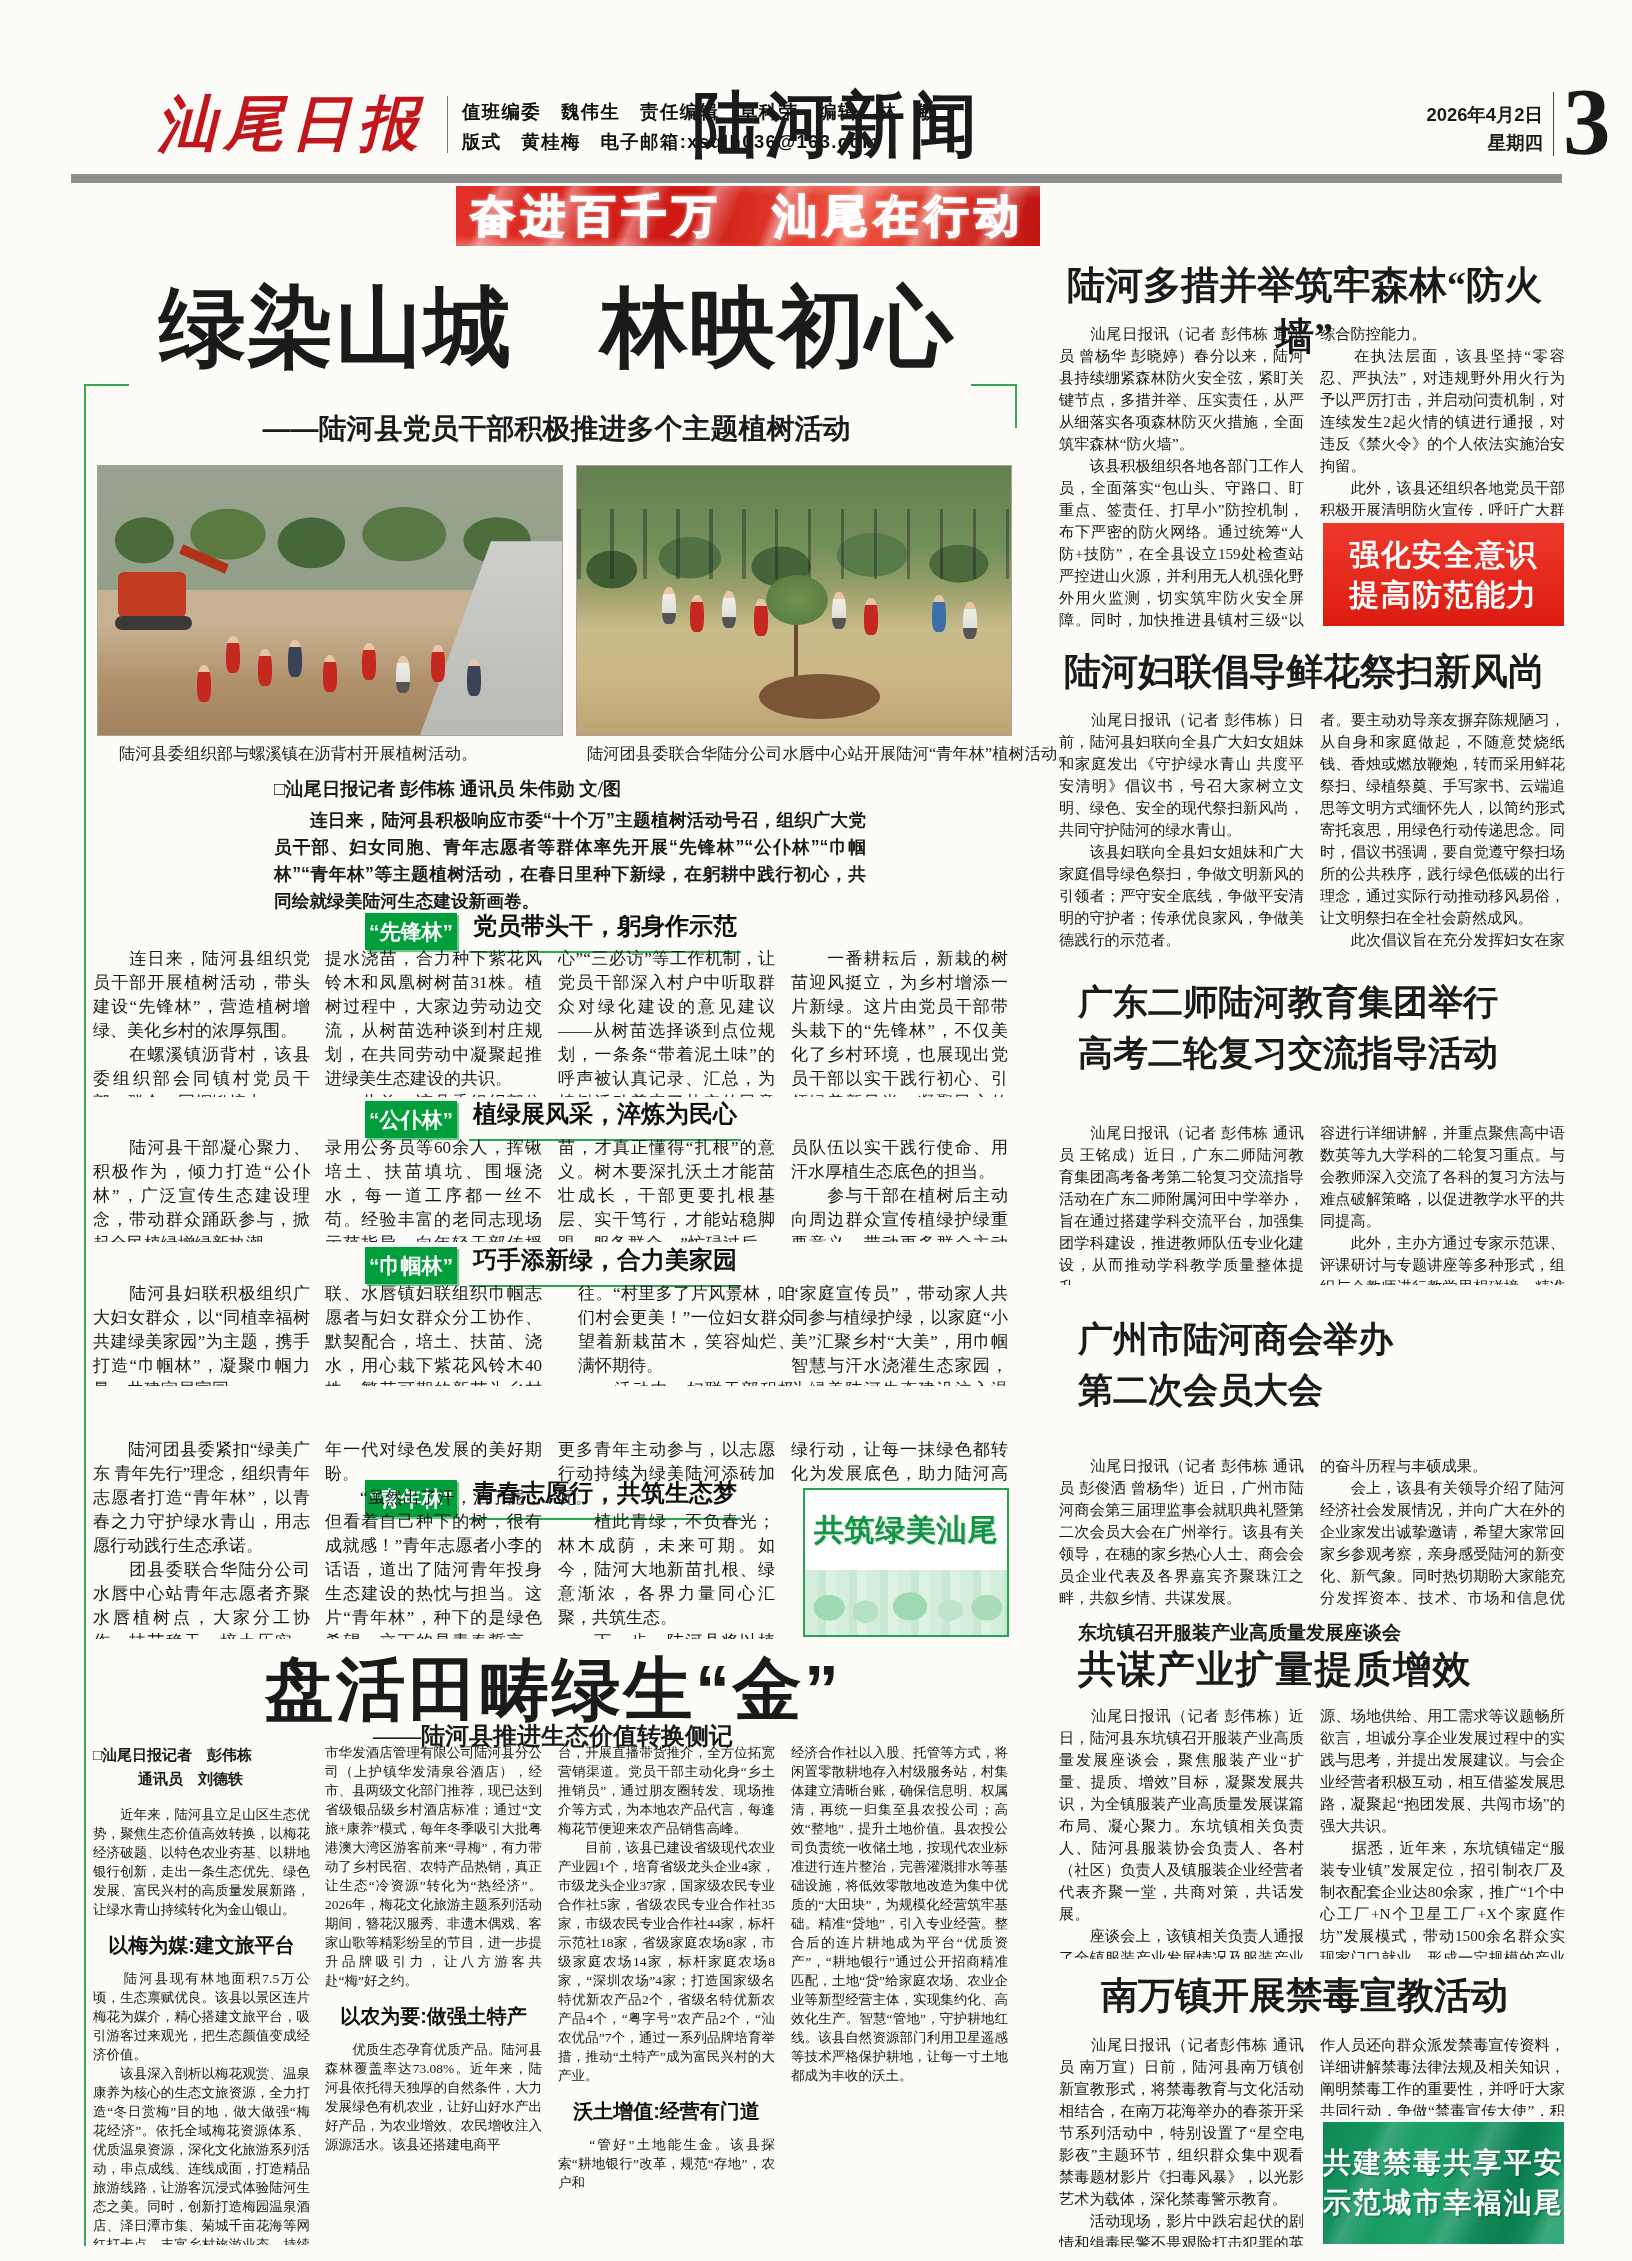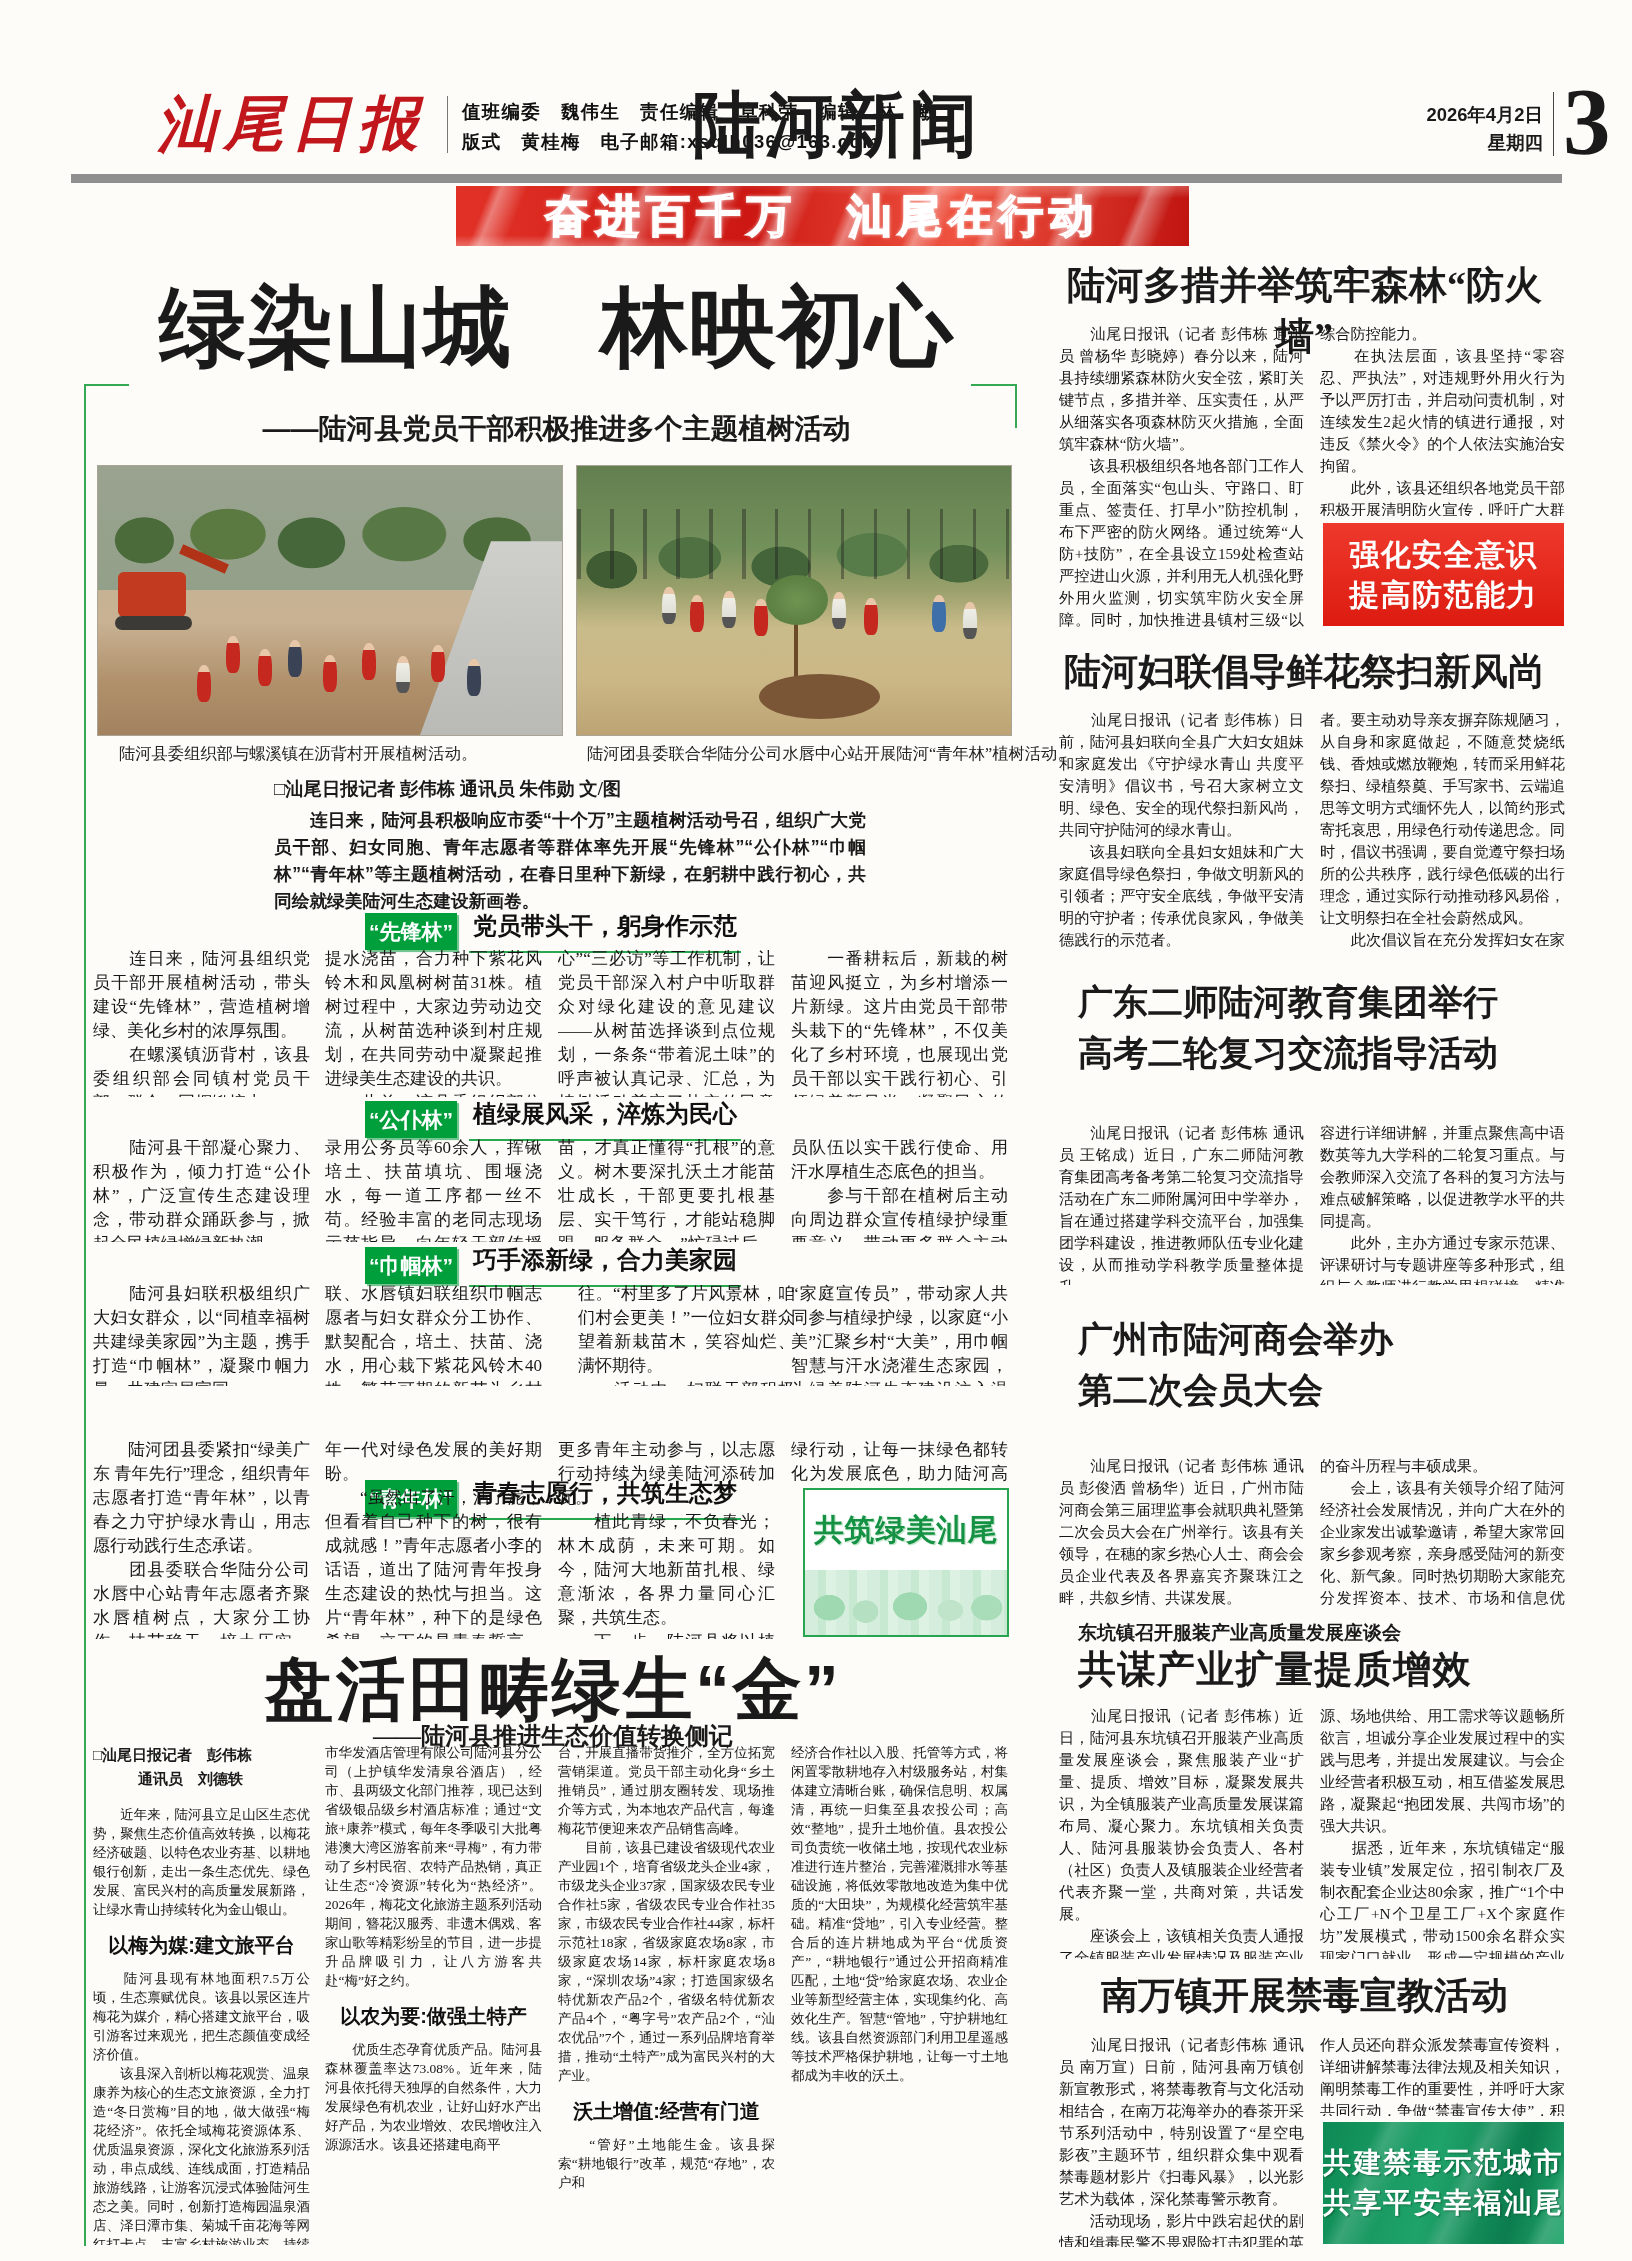--- a/index.html
+++ b/index.html
@@ -13,21 +13,21 @@
   .vrule{background:#777;width:1.4px;}
   .edit-line{left:462px;font-size:18.4px;font-weight:700;color:#111;letter-spacing:1.4px;
              font-family:"Liberation Sans","DejaVu Sans",sans-serif;}
   .section-title{left:674px;top:78px;width:326px;text-align:center;font-size:71px;font-weight:900;
                  letter-spacing:4.3px;transform:scaleX(.96);}
   .date-block{left:1408px;top:101px;width:135px;text-align:right;font-size:18.4px;font-weight:700;
               font-family:"Liberation Sans","DejaVu Sans",sans-serif;line-height:28px;}
   .page-num{left:1563px;top:67px;font-size:95px;font-weight:900;}
   .header-bar{left:71px;top:174px;width:1491px;height:9.2px;background:#8f8f8f;}
   
-  .banner{left:456px;top:186px;width:733px;height:60px;display:flex;align-items:center;justify-content:center;
+  .banner{left:456px;top:186px;width:584px;height:60px;display:flex;align-items:center;justify-content:center;
     background:
       radial-gradient(90% 55% at 8% 115%, rgba(255,255,255,.55), rgba(255,255,255,0) 60%),
       radial-gradient(120% 65% at 90% -15%, rgba(255,225,215,.5), rgba(255,255,255,0) 55%),
       repeating-linear-gradient(112deg, rgba(255,255,255,0) 0 33px, rgba(255,255,255,.38) 43px, rgba(255,255,255,0) 67px),
       linear-gradient(95deg,#e23227,#cc1712 40%,#ef5340 68%,#c01410);}
   .banner span{font-family:"Liberation Sans","DejaVu Sans",sans-serif;font-weight:900;font-size:44px;
       letter-spacing:6.4px;color:#e42318;-webkit-text-stroke:1.8px #ffffff;
       text-shadow:0 0 1.4px #fff,0 0 4.3px rgba(255,255,255,.9);}
   
   .gline{background:#35a854;}
@@ -49,21 +49,21 @@
              border-bottom:2.1px solid #2aa84f;padding:0 4.3px 8.5px 4.3px;}
   .col{position:absolute;text-align:justify;white-space:pre-line;overflow:hidden;color:#161616;}
   .lead-col{width:217px;font-size:17px;line-height:24px;}
   
   .r-head{position:absolute;left:1042px;width:525px;text-align:center;font-weight:900;}
   .r-head-l{position:absolute;left:1078px;font-weight:900;}
   .r-col{width:245px;font-size:15.2px;line-height:22px;}
   .red-box{left:1323px;top:523px;width:241px;height:103px;display:flex;flex-direction:column;
            justify-content:center;align-items:center;background:linear-gradient(180deg,#ee392c,#dd1b10);}
   .red-box div{color:#fff;font:900 30px/40px "Liberation Sans","DejaVu Sans",sans-serif;letter-spacing:1.4px;}
-  .green-box{left:1323px;top:2122px;width:241px;height:122px;display:flex;flex-direction:column;
+  .green-box{left:1323px;top:2122px;width:241px;height:122px;display:flex;flex-direction:row;
              justify-content:center;align-items:center;
              background:
                repeating-linear-gradient(115deg, rgba(255,255,255,0) 0 50px, rgba(255,255,255,.16) 64px, rgba(255,255,255,0) 92px),
                linear-gradient(105deg,#0e8a55,#1fa36a 45%,#0c7d4e 78%,#23a96e);}
   .green-box div{color:#fff;font:900 28px/40px "Liberation Sans","DejaVu Sans",sans-serif;letter-spacing:2.1px;
                  text-shadow:1.4px 1.4px 1.4px rgba(0,60,30,.45);}
   
   .slogan-box{left:803px;top:1488px;width:206px;height:149px;border:2.8px solid #27a44f;background:#fff;
               box-sizing:border-box;overflow:hidden;}
   .slogan-text{position:absolute;left:0;top:20px;width:100%;text-align:center;

